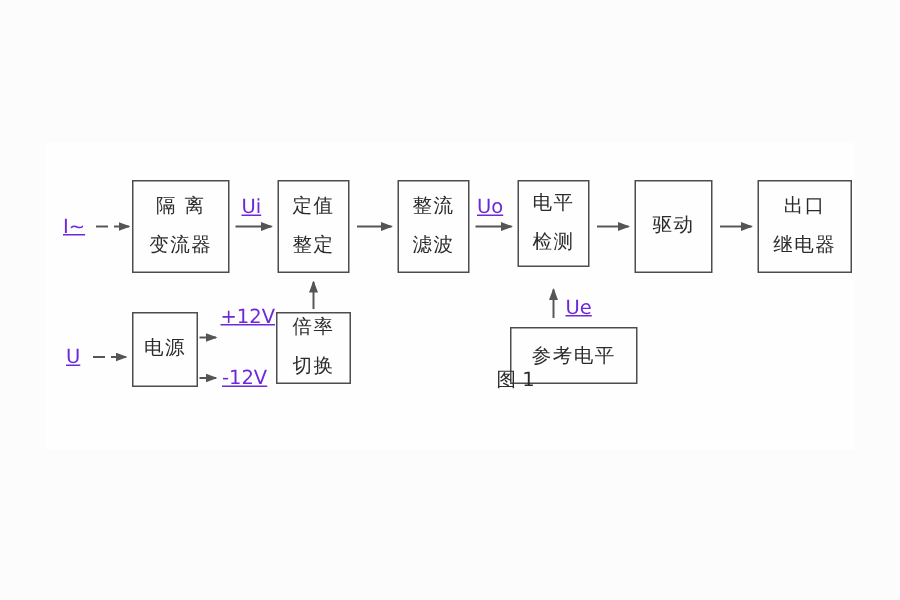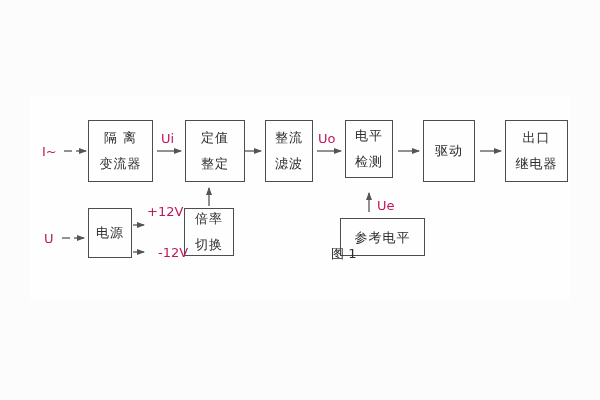--- a/index.html
+++ b/index.html
@@ -45,21 +45,22 @@
     line-height: 26px;
     letter-spacing: 1px;
     text-align: center;
     white-space: nowrap;
   }
   .lbl {
     position: absolute;
     font-size: 13px;
     line-height: 15px;
     white-space: nowrap;
-    color: #be185d;
+    color: #6d28d9;
+    text-decoration: underline;
   }
   .caption {
     position: absolute;
     font-size: 13px;
     line-height: 15px;
     white-space: nowrap;
     color: #2b2b2b;
     margin-left: 38px;
   }
 </style>
@@ -91,21 +92,21 @@
     <path d="M133 252 H144" stroke="#555555" stroke-width="1.3" fill="none" marker-end="url(#ah)"></path>
 
     <path d="M209 206 V188" stroke="#555555" stroke-width="1.3" fill="none" marker-end="url(#ah)"></path>
     <path d="M369 212 V193" stroke="#555555" stroke-width="1.3" fill="none" marker-end="url(#ah)"></path>
   </svg>
 
   <div class="box" style="left:88px;top:120px;width:65px;height:62px">
     <span>隔 离</span>
     <span>变流器</span>
   </div>
-  <div class="box" style="left:185px;top:120px;width:60px;height:62px">
+  <div class="box" style="left:185px;top:120px;width:48px;height:62px">
     <span>定值</span>
     <span>整定</span>
   </div>
   <div class="box" style="left:265px;top:120px;width:48px;height:62px">
     <span>整流</span>
     <span>滤波</span>
   </div>
   <div class="box" style="left:345px;top:120px;width:48px;height:58px">
     <span>电平</span>
     <span>检测</span>
@@ -127,18 +128,18 @@
   </div>
   <div class="box" style="left:340px;top:218px;width:85px;height:38px;line-height:15px">
     <span>参考电平</span>
   </div>
 
   <span class="lbl" style="left:42px;top:144px">I~</span>
   <span class="lbl" style="left:161px;top:131px">Ui</span>
   <span class="lbl" style="left:318px;top:131px">Uo</span>
   <span class="lbl" style="left:44px;top:231px">U</span>
   <span class="lbl" style="left:147px;top:204px">+12V</span>
-  <span class="lbl" style="left:158px;top:245px">-12V</span>
+  <span class="lbl" style="left:148px;top:245px">-12V</span>
   <span class="lbl" style="left:377px;top:198px">Ue</span>
 
   <span class="caption" style="left:293px;top:246px">图 1</span>
 
 </div>
 
 </body></html>

